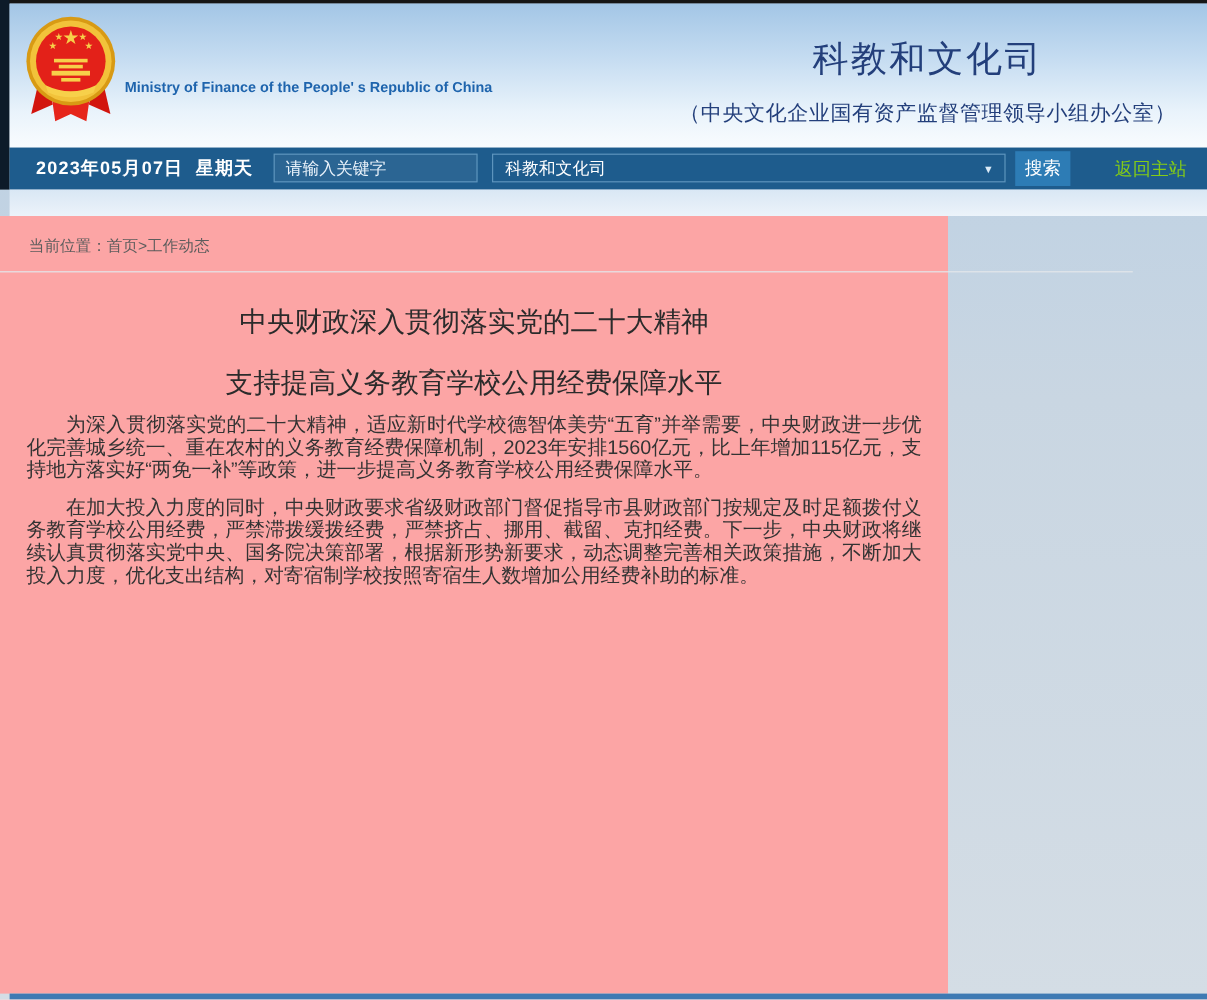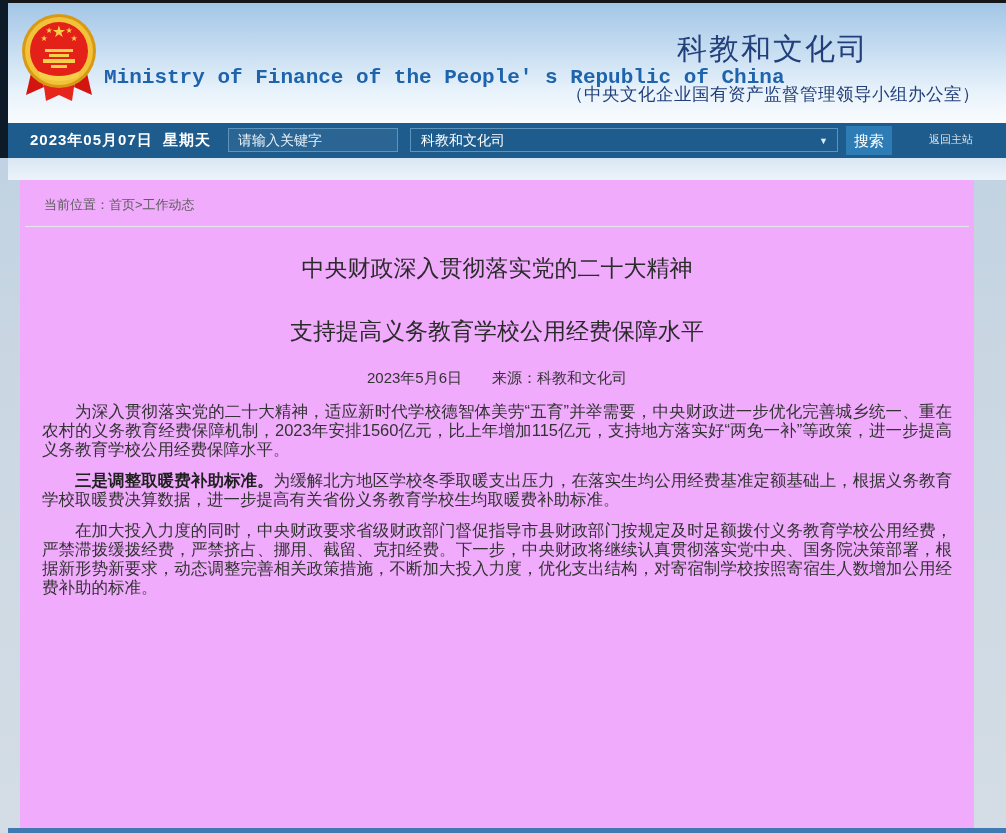--- a/index.html
+++ b/index.html
@@ -18,21 +18,21 @@
     position:absolute; top:3px; left:8px; width:998px; height:120px;
     background: linear-gradient(180deg, #a3c6e6 0%, #c5dcf1 38%, #e9f3fb 75%, #f9fcfe 100%);
   }
   .emblem { position:absolute; left:12px; top:8px; }
   .site-title-cn {
     position:absolute; left:96px; top:14px;
     font-size:37px; font-weight:bold; color:#1e64ad; letter-spacing:1px;
   }
   .site-title-en {
     position:absolute; left:96px; top:63px;
-    font-size:21px; font-weight:bold; color:#1e64ad;font-family:Liberation Mono, monospace;
+    font-size:12px; font-weight:bold; color:#1e64ad;
   }
   .dept-block { position:absolute; left:530px; top:26px; width:470px; text-align:center; color:#233f7b; }
   .dept-title { font-size:30px; font-weight:500; letter-spacing:2px; }
   .dept-subtitle { font-size:17.5px; margin-top:12px; letter-spacing:0.5px; }
 
   
   .navbar { position:absolute; top:123px; left:8px; width:998px; height:35px; background:#1e5c8d; }
   .nav-date { position:absolute; left:22px; top:8px; color:#fff; font-size:15px; font-weight:bold; white-space:pre; letter-spacing:1px; }
   .nav-search-input {
     position:absolute; left:220px; top:5px; width:170px; height:24px;
@@ -44,34 +44,34 @@
     position:absolute; left:402px; top:5px; width:428px; height:24px;
     border:1px solid #5d94bd; color:#fff; font-size:14px; line-height:22px;
     padding-left:10px; cursor:pointer;
   }
   .nav-select .caret { position:absolute; right:9px; top:1px; font-size:9px; color:#dcebf7; }
   .nav-go-btn {
     position:absolute; left:838px; top:3px; width:46px; height:29px;
     background:#2d7cb5; color:#fff; text-align:center; line-height:29px;
     font-size:15px; font-weight:normal; cursor:pointer;
   }
-  .nav-home-link { position:absolute; left:921px; top:9px; color:#e5e5e5; font-size:11px; cursor:pointer; text-decoration:none; }
+  .nav-home-link { position:absolute; left:921px; top:9px; color:#84cc16; font-size:15px; cursor:pointer; text-decoration:none; }
 
   .subband { position:absolute; top:158px; left:8px; width:998px; height:22px;
     background: linear-gradient(180deg, #d9e7f4 0%, #ecf3fa 100%); }
 
   
-  .content { position:absolute; top:180px; left:20px; width:954px; height:648px; background:#f0abfc; }
+  .content { position:absolute; top:180px; left:0; width:790px; height:648px; background:#fca5a5; }
   .breadcrumb { padding:16px 0 0 24px; font-size:13px; color:#5d5d5d; }
   .breadcrumb .crumb-path { color:#5d5d5d; cursor:pointer; }
   .crumb-divider { margin:12px auto 0; width:944px; border-bottom:1px solid #e3e7ea; }
 
   .article { padding:30px 22px 0 22px; }
   .article-title { font-size:23px; font-weight:normal; color:#2b2b2b; text-align:center; line-height:1; }
-  .article-title.second { margin-top:40px; }
+  .article-title.second { margin-top:28px; }
   .article-meta { text-align:center; margin-top:26px; font-size:15px; color:#333; }
   .article-meta .meta-date { margin-right:30px; }
 
   .article-body p {
     font-size:16.5px; color:#333; line-height:19px;
     text-indent:2em; text-align:justify; margin-top:12px;
   }
   .article-body p:first-child { margin-top:14px; }
   .article-body .lead { font-weight:bold; color:#1f1f1f; }
 
@@ -126,25 +126,21 @@
 
 <div class="content">
   <div class="breadcrumb">
     <span>当前位置：</span><span class="crumb-path">首页&gt;工作动态</span>
   </div>
   <div class="crumb-divider"></div>
 
   <div class="article">
     <div class="article-title">中央财政深入贯彻落实党的二十大精神</div>
     <div class="article-title second">支持提高义务教育学校公用经费保障水平</div>
-    <div class="article-meta">
-      <span class="meta-date">2023年5月6日</span><span>来源：科教和文化司</span>
-    </div>
 
     <div class="article-body">
       <p><span>为深入贯彻落实党的二十大精神，适应新时代学校德智体美劳“五育”并举需要，中央财政进一步优化完善城乡统一、重在农村的义务教育经费保障机制，2023年安排1560亿元，比上年增加115亿元，支持地方落实好“两免一补”等政策，进一步提高义务教育学校公用经费保障水平。</span></p>
-      <p><span class="lead">三是调整取暖费补助标准。</span><span>为缓解北方地区学校冬季取暖支出压力，在落实生均公用经费基准定额基础上，根据义务教育学校取暖费决算数据，进一步提高有关省份义务教育学校生均取暖费补助标准。</span></p>
       <p><span>在加大投入力度的同时，中央财政要求省级财政部门督促指导市县财政部门按规定及时足额拨付义务教育学校公用经费，严禁滞拨缓拨经费，严禁挤占、挪用、截留、克扣经费。下一步，中央财政将继续认真贯彻落实党中央、国务院决策部署，根据新形势新要求，动态调整完善相关政策措施，不断加大投入力度，优化支出结构，对寄宿制学校按照寄宿生人数增加公用经费补助的标准。</span></p>
     </div>
   </div>
 </div>
 
 <div class="footer-bar"></div>
 
 </body></html>

